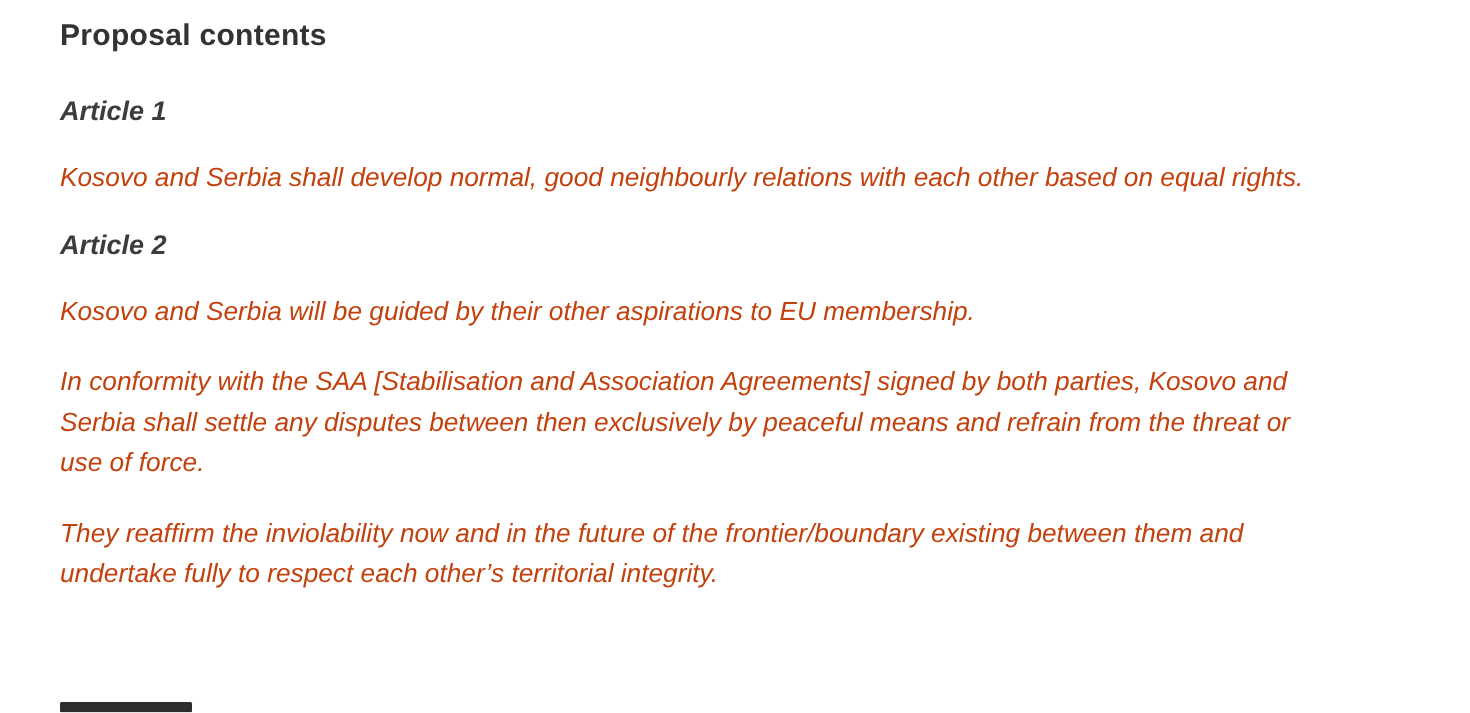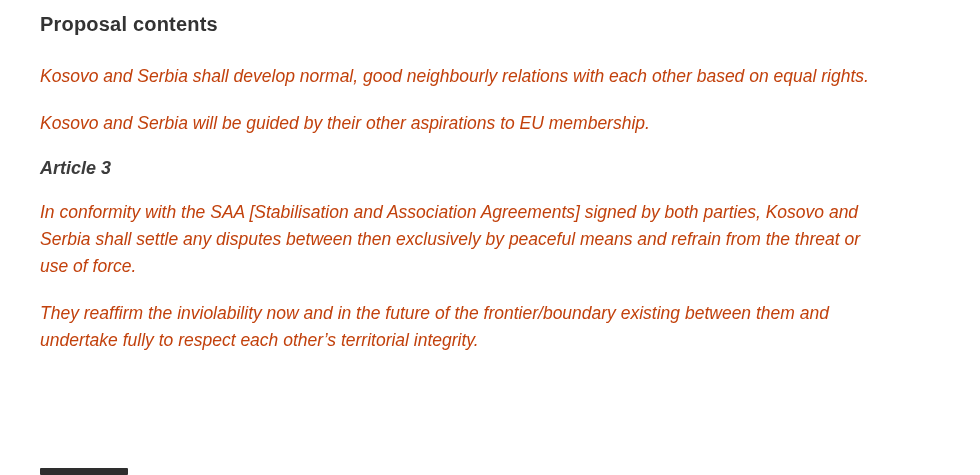--- a/index.html
+++ b/index.html
@@ -54,28 +54,29 @@
   }
 </style>
 </head>
 <body>
 
 <div class="page" style="background: rgb(255, 255, 255);">
 
   <h1 class="doc-title">Proposal contents</h1>
 
   <section>
+    <h2 class="article-heading">Article 1</h2>
     <p class="body-para">Kosovo and Serbia shall develop normal, good neighbourly relations with each other based on equal rights.</p>
   </section>
 
   <section>
+    <h2 class="article-heading">Article 2</h2>
     <p class="body-para">Kosovo and Serbia will be guided by their other aspirations to EU membership.</p>
   </section>
 
   <section>
-    <h2 class="article-heading">Article 3</h2>
     <p class="body-para">In conformity with the SAA [Stabilisation and Association Agreements] signed by both parties, Kosovo and Serbia shall settle any disputes between then exclusively by peaceful means and refrain from the threat or use of force.</p>
     <p class="body-para">They reaffirm the inviolability now and in the future of the frontier/boundary existing between them and undertake fully to respect each other’s territorial integrity.</p>
   </section>
 
   <div class="clipped-bar" style="background: rgb(46, 46, 46);"></div>
 
 </div>
 
 </body></html>

